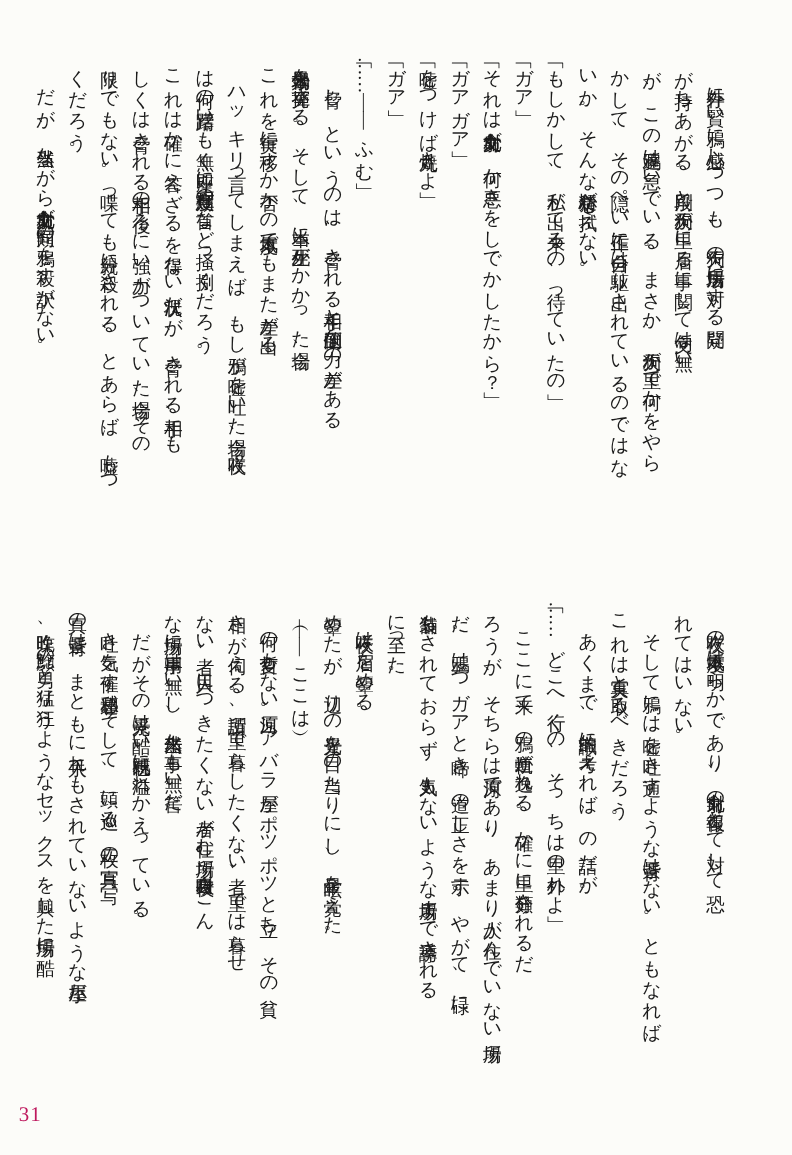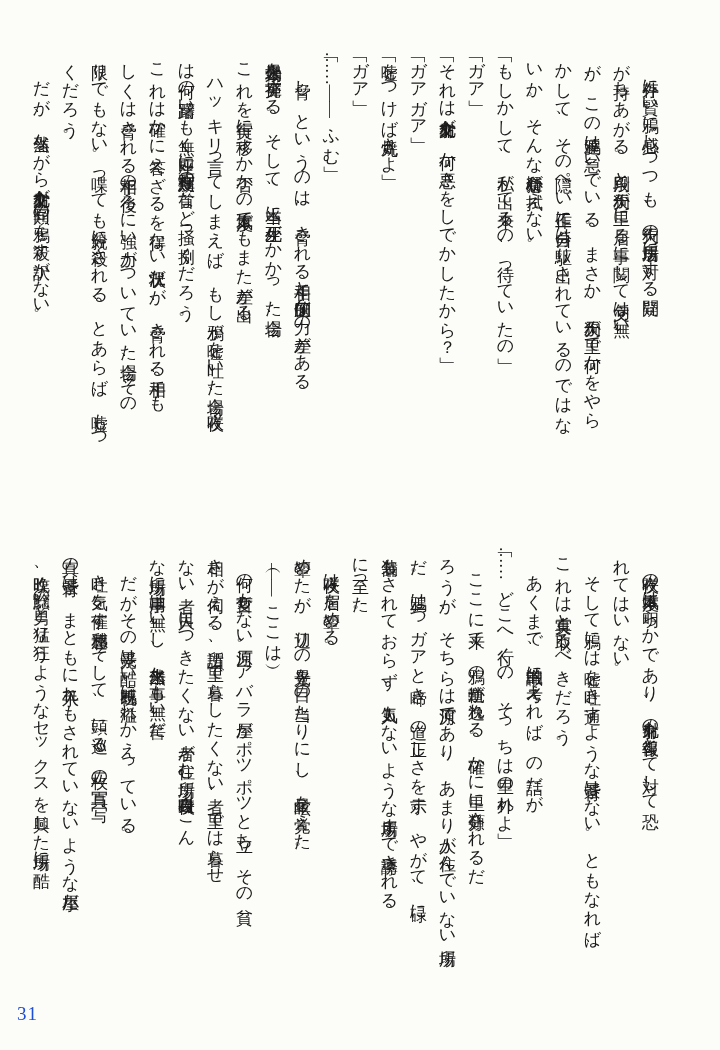--- a/index.html
+++ b/index.html
@@ -32,21 +32,21 @@
     top: 547px;
   }
   .line {
     white-space: nowrap;
   }
   .page-number {
     position: absolute;
     left: 17px;
     top: 1003px;
     font-size: 19px;
-    color: #1d4ed8;
+    color: #be185d;
     letter-spacing: 1px;
     font-family: "Liberation Serif", "DejaVu Serif", serif;
   }
 </style>
 </head>
 <body>
 
 <div class="page">
 
   <div class="tier tier-top">

